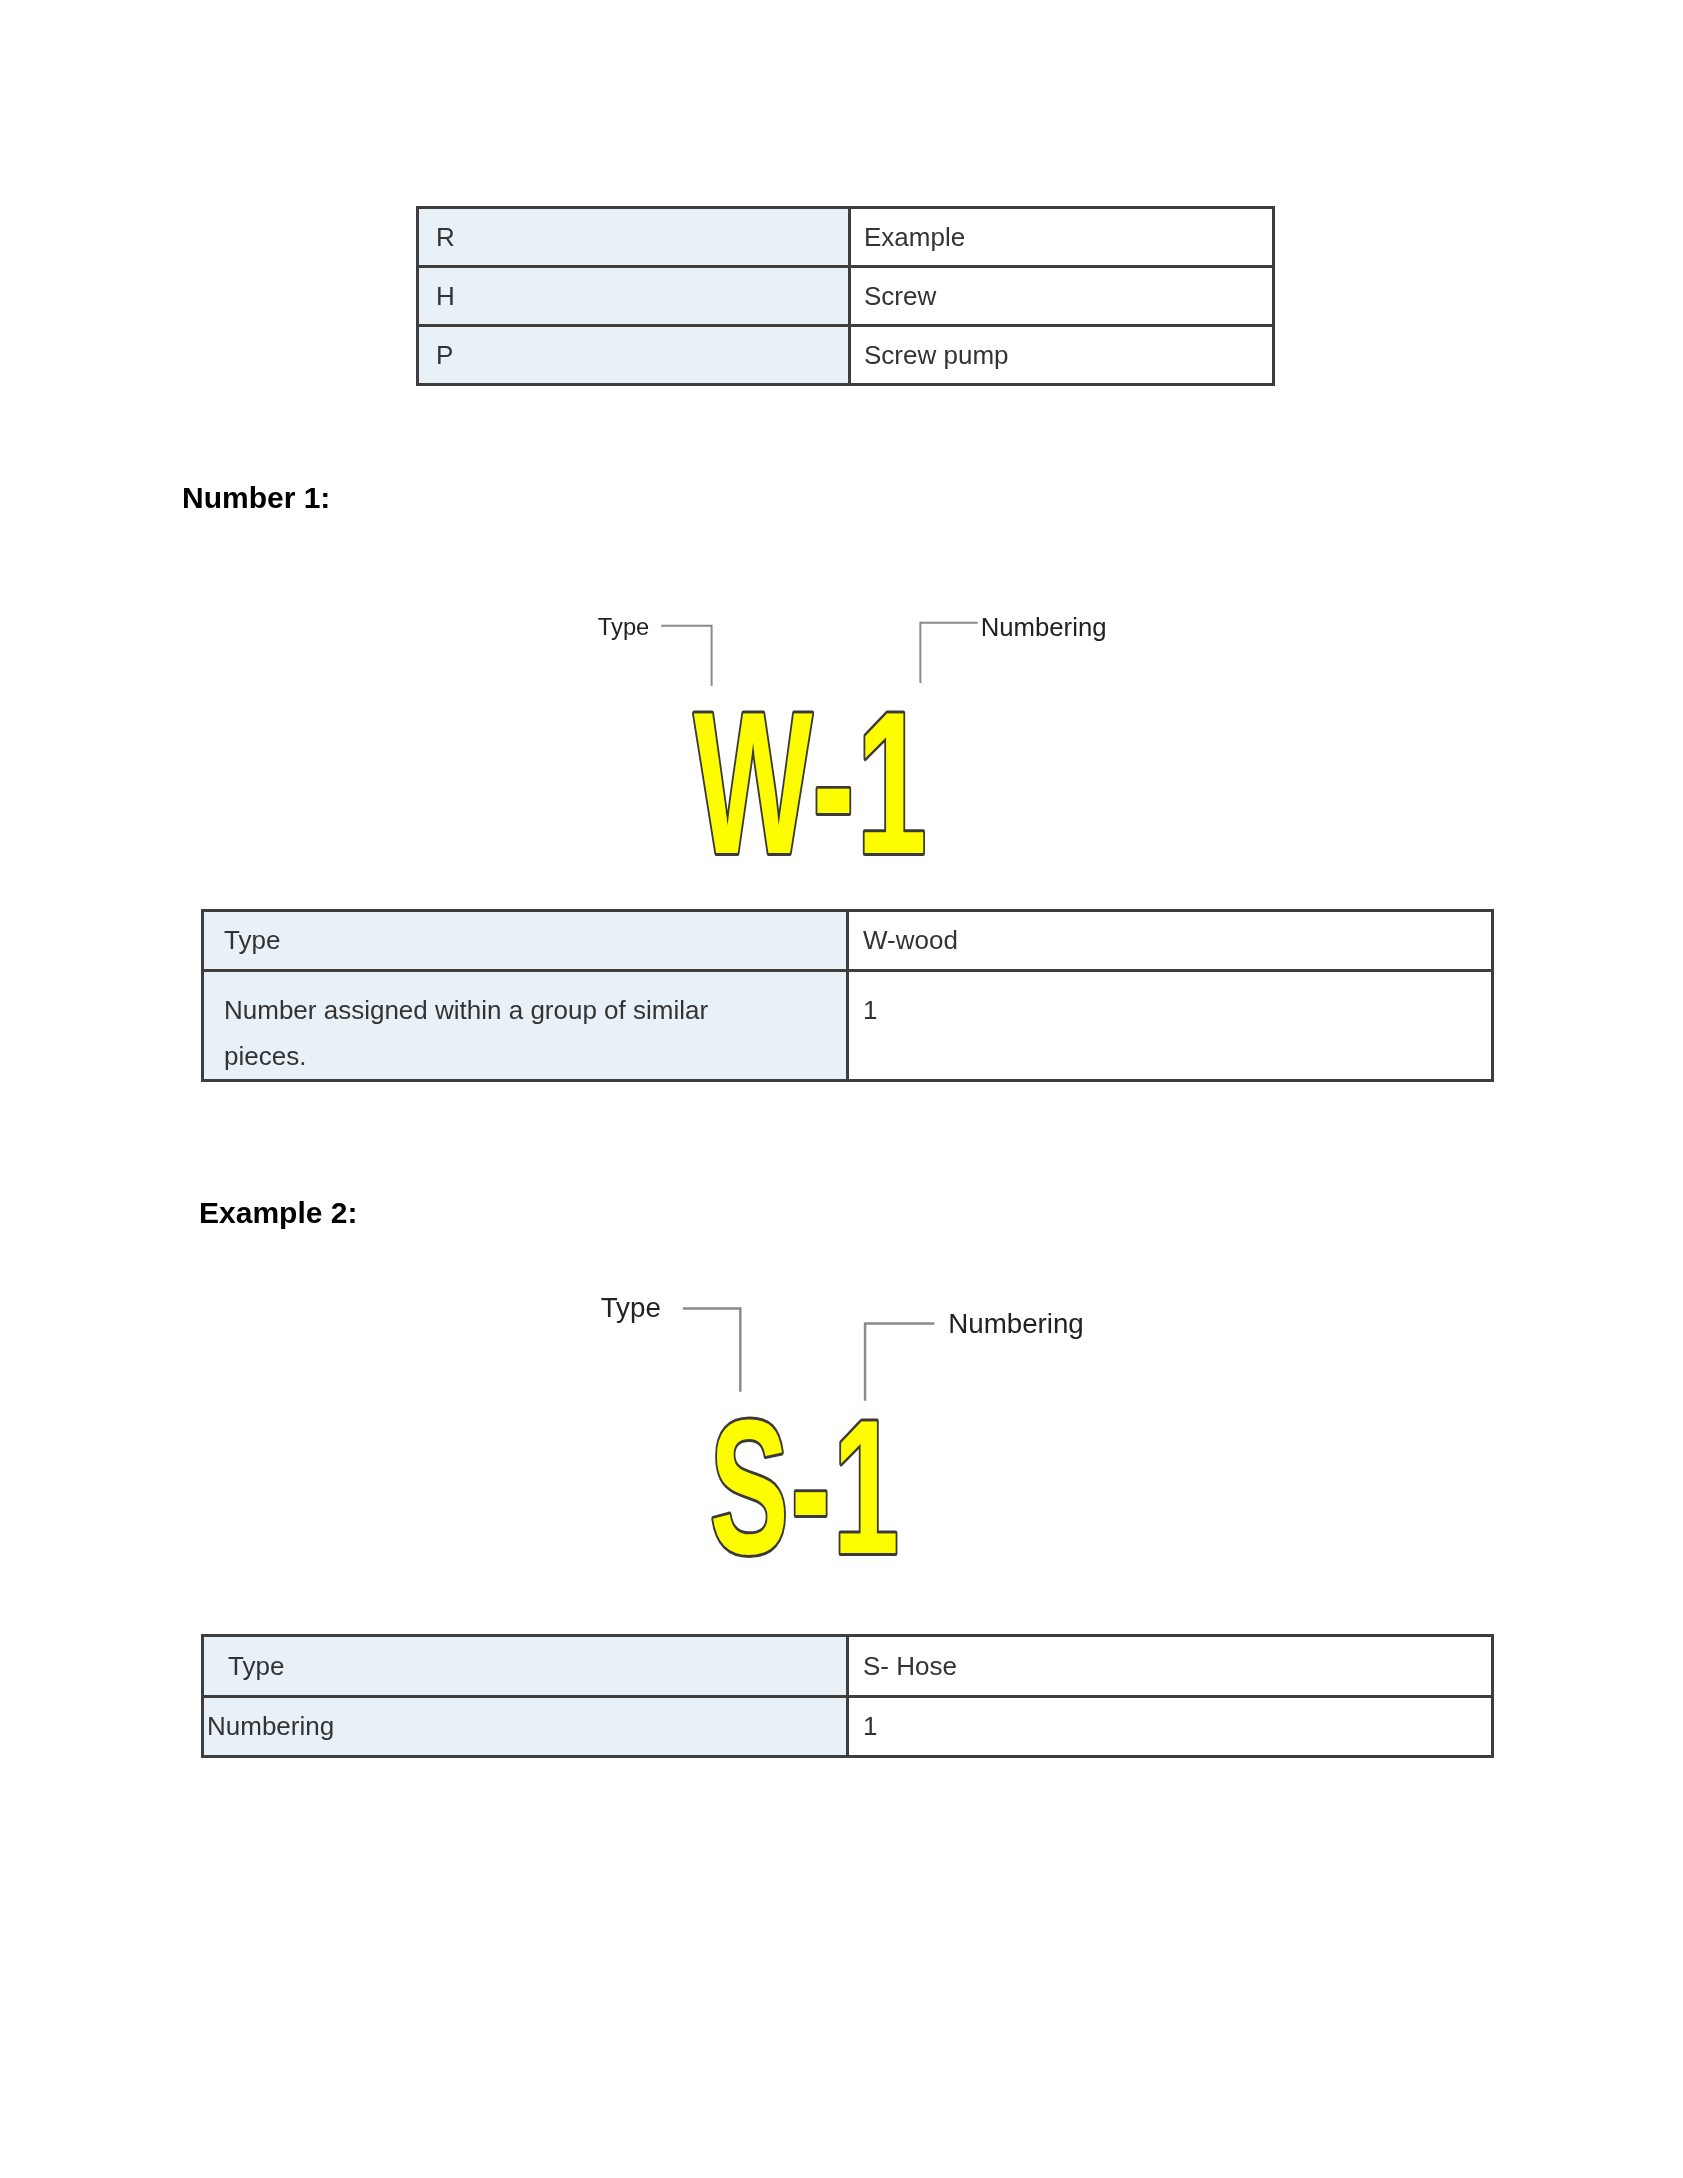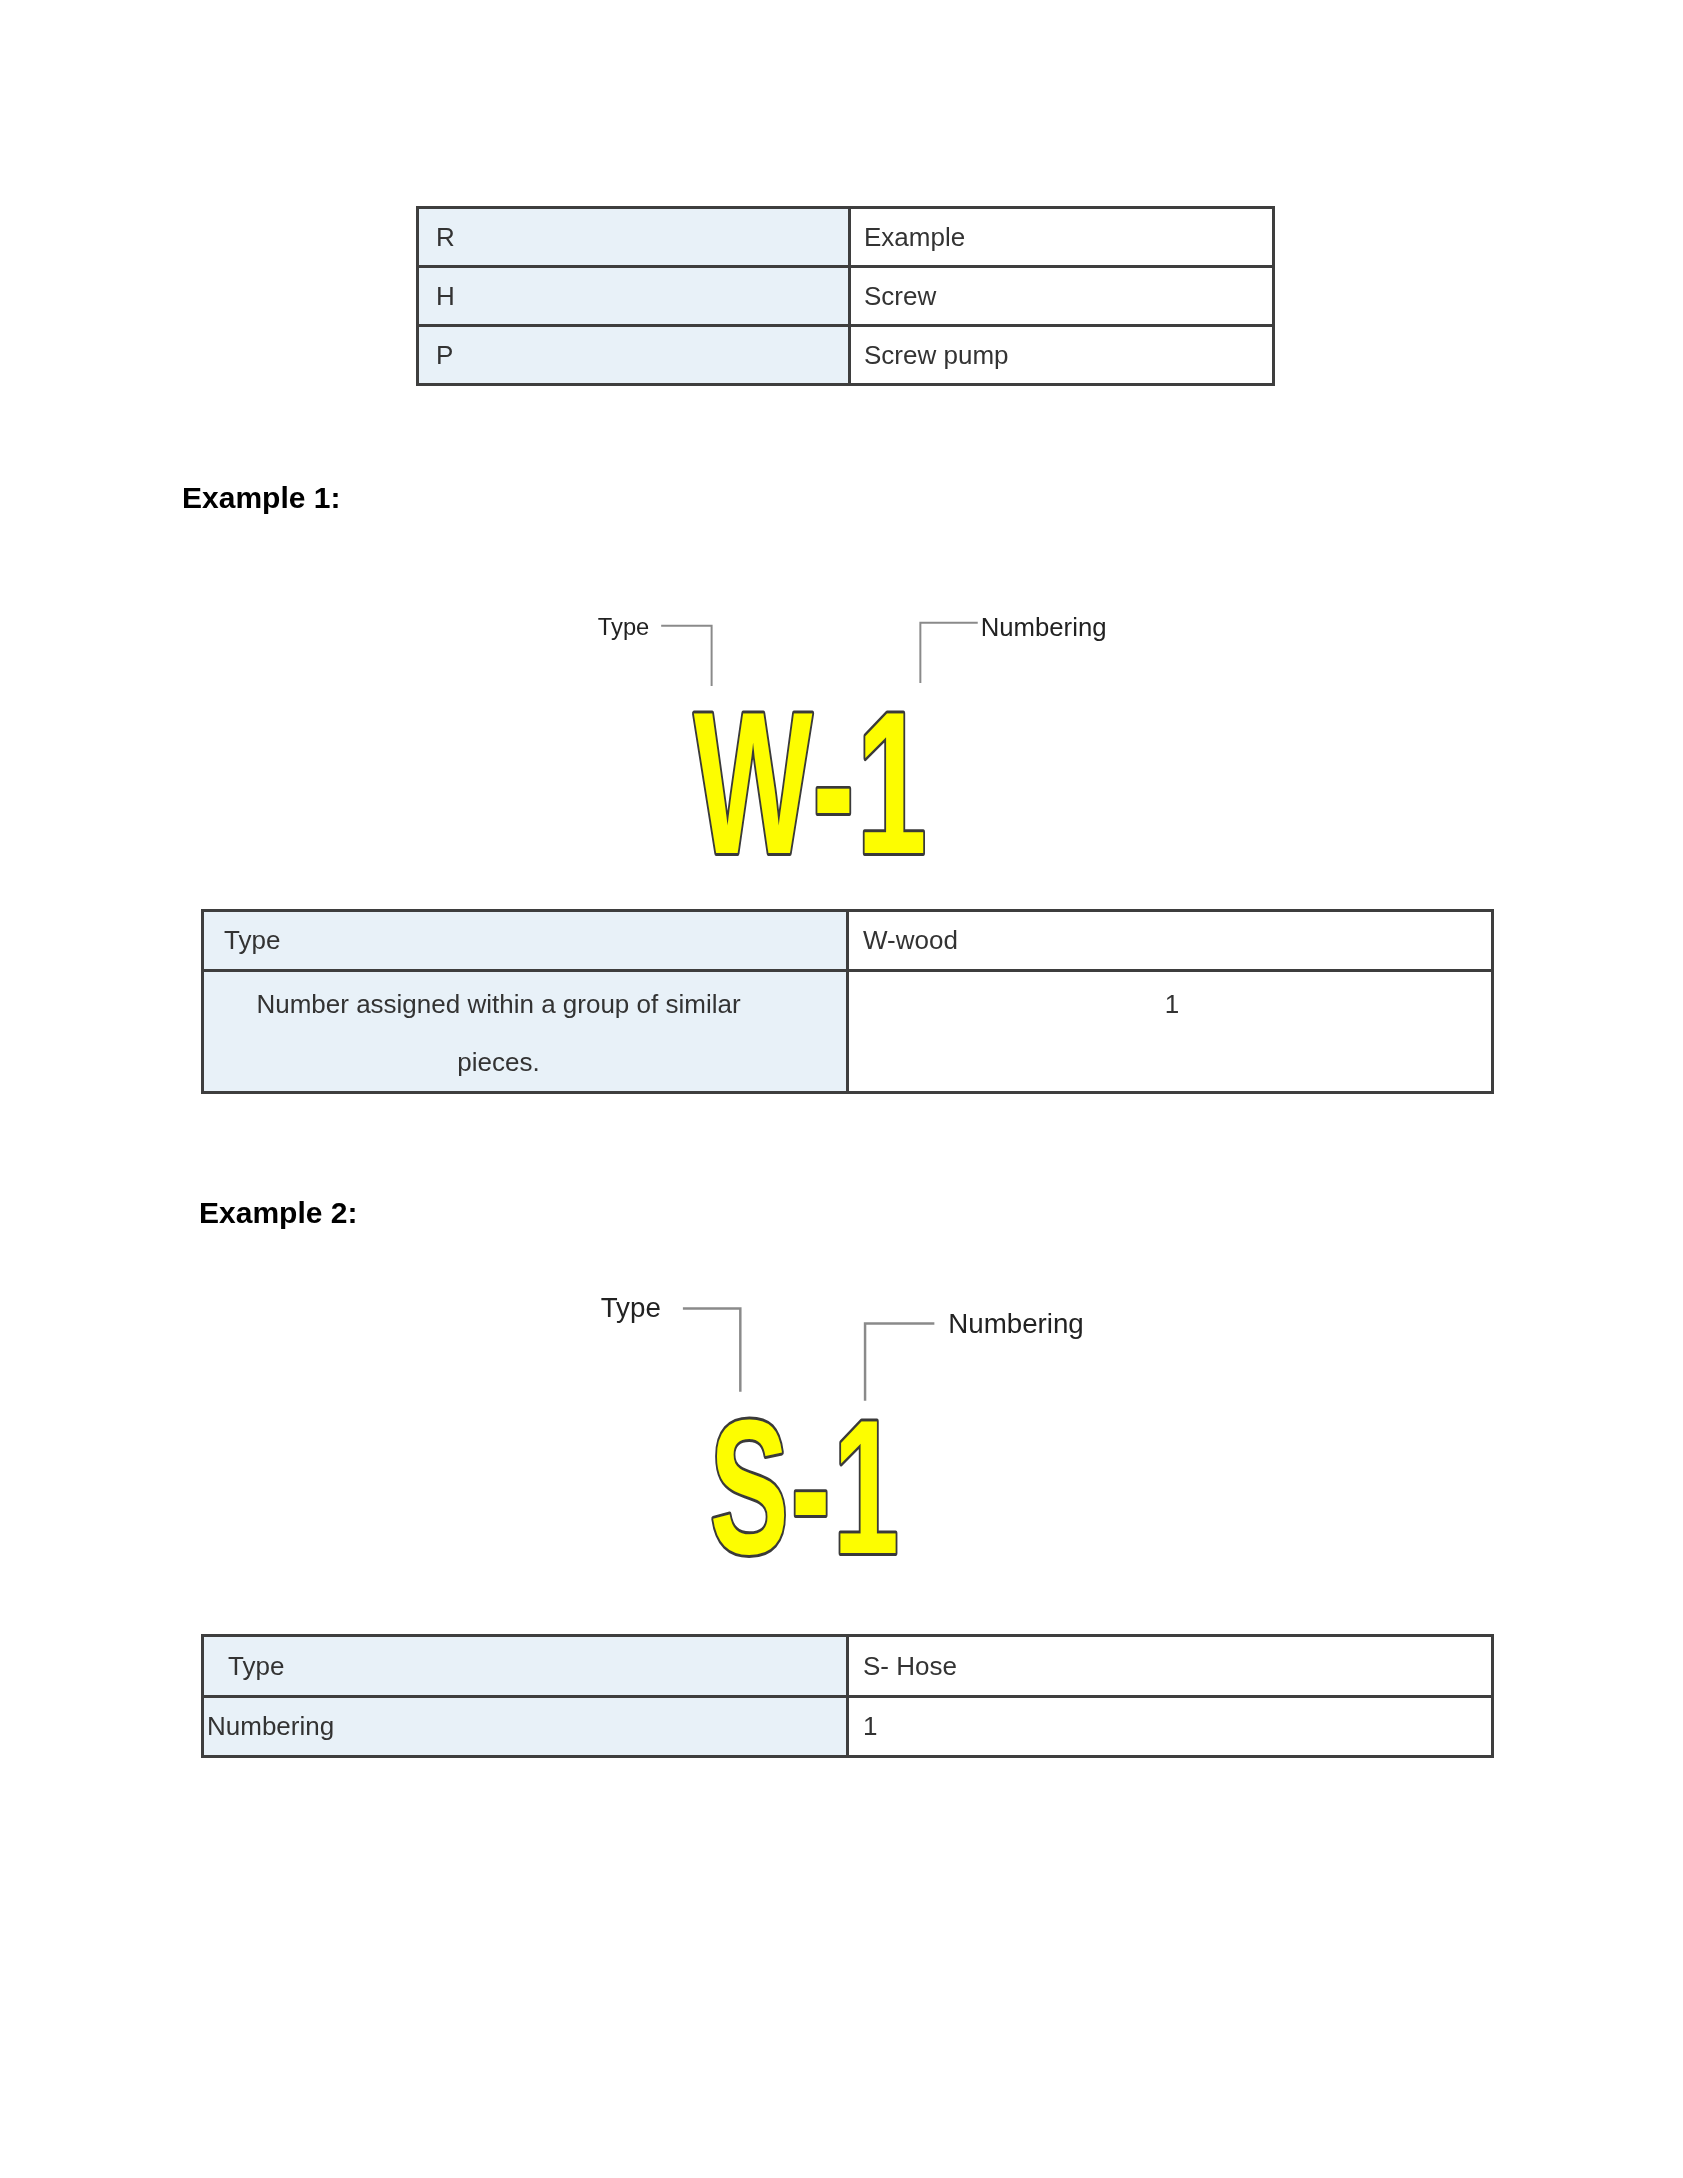--- a/index.html
+++ b/index.html
@@ -16,21 +16,21 @@
   table.doc td.key{background:#e8f1f8;}
   
   #legend{left:416px;top:206px;width:855px;}
   #legend tr{height:59px;}
   #legend td.key{padding-left:17px;}
   #legend td.val{padding-left:13px;}
   
   #ex1-table{left:201px;top:909px;width:1290px;}
   #ex1-table tr.r1{height:60px;}
   #ex1-table tr.r2{height:92px;}
-  #ex1-table tr.r2 td{vertical-align:top;padding-top:3px;line-height:58px;text-align:center;}
+  #ex1-table tr.r2 td{vertical-align:top;padding-top:15px;line-height:46px;}
   #ex1-table td.key{padding-left:20px;}
   #ex1-table td.val{padding-left:14px;}
   #ex1-table .wrap-limit{display:block;max-width:549px;}
   #ex2-table{left:201px;top:1634px;width:1290px;}
   #ex2-table tr.r1{height:61px;}
   #ex2-table tr.r2{height:60px;}
   #ex2-table td.key{padding-left:24px;}
   #ex2-table td.key.flush{padding-left:3px;}
   #ex2-table td.val{padding-left:14px;}
   
@@ -68,21 +68,21 @@
       <td class="key">H</td>
       <td class="val">Screw</td>
     </tr>
     <tr>
       <td class="key">P</td>
       <td class="val">Screw pump</td>
     </tr>
   </tbody>
     </table>
 
-  <div class="heading" id="h-ex1">Example 1:</div>
+  <div class="heading" id="h-ex1">Number 1:</div>
 
   <svg class="diagram" id="diag1" width="614" height="277" viewBox="560 600 620 280">
     <text class="callout-label" x="604" y="641" font-size="24">Type</text>
     <polyline class="pointer" stroke-width="2" points="668,632 719,632 719,693"></polyline>
     <polyline class="pointer" stroke-width="2" points="988,629 930,629 930,690"></polyline>
     <text class="callout-label" x="991" y="642" font-size="26">Numbering</text>
     <g transform="translate(701,862) scale(0.62 1)">
       <text class="bigcode" x="0" y="0" font-size="205">W-1</text>
     </g>
   </svg>

